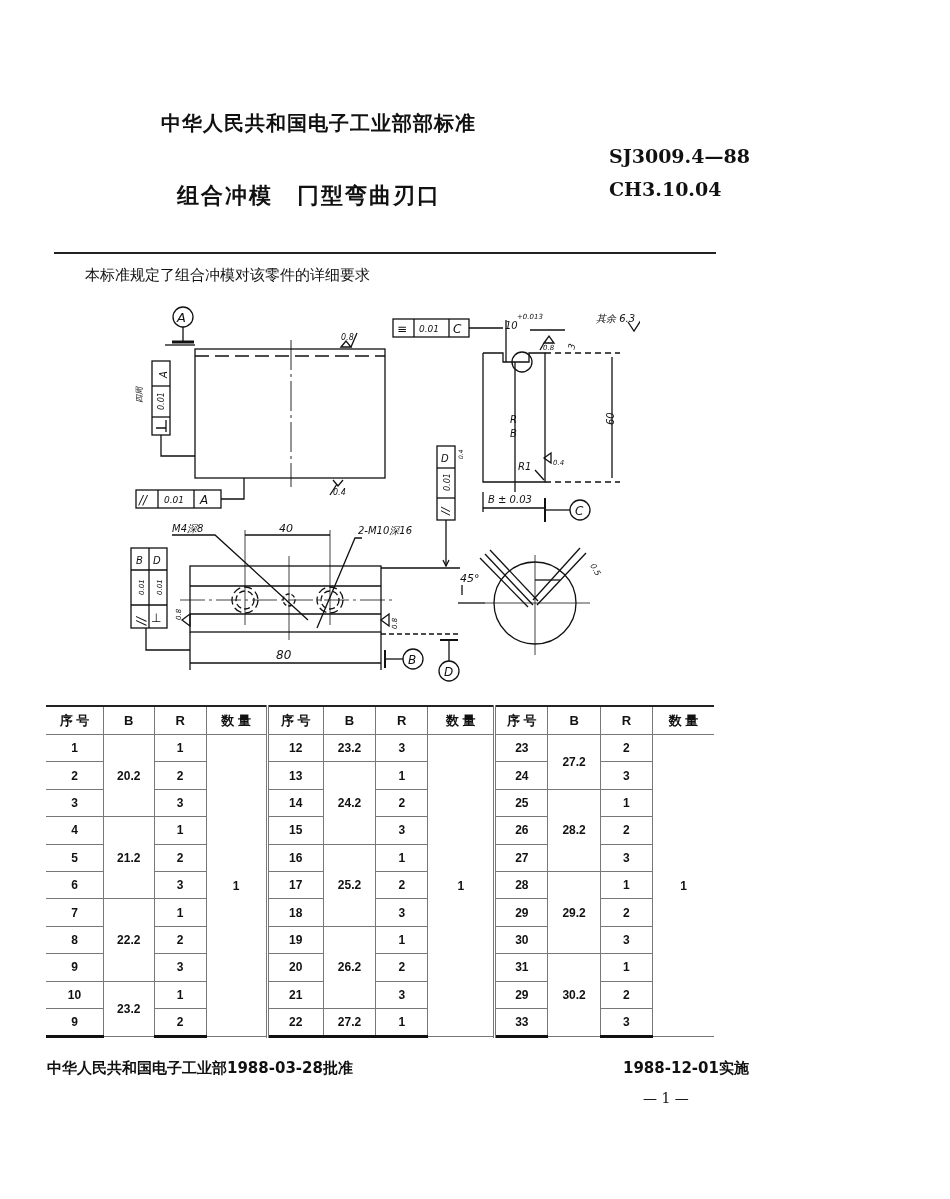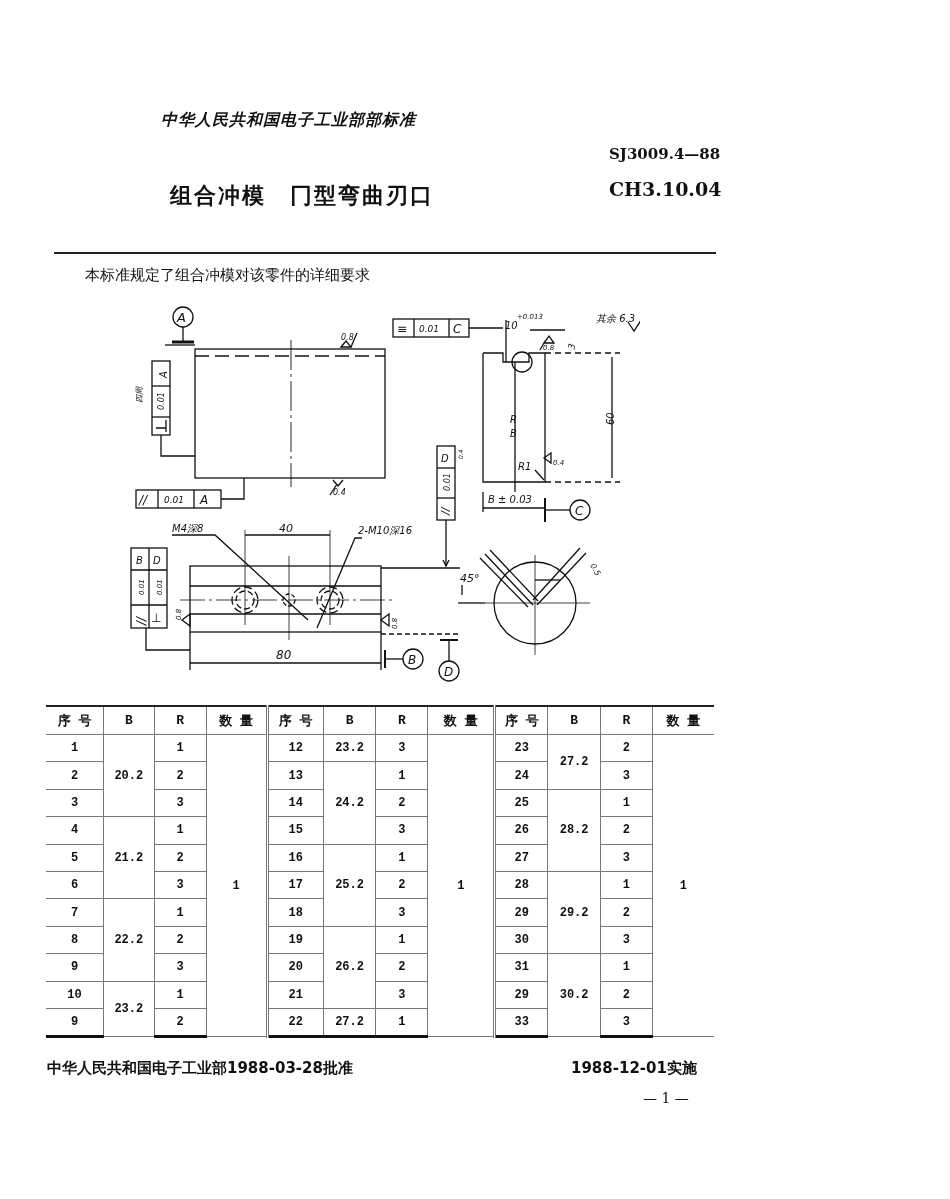--- a/index.html
+++ b/index.html
@@ -1,38 +1,38 @@
 <!DOCTYPE html>
 <html><head>
 <meta charset="utf-8">
 <style>
   html, body { margin: 0; padding: 0; background: #ffffff; }
   body { width: 950px; height: 1199px; position: relative; overflow: hidden;
          font-family: "DejaVu Sans", sans-serif; color: #111; }
   .abs { position: absolute; }
-  .org { left: 161px; top: 110px; font-size: 16px; font-weight: bold; letter-spacing: 1px; font-style: italic; }
-  .code1 { left: 609px; top: 145px; font-size: 15px; font-weight: bold; font-family: "DejaVu Serif", serif; }
+  .org { left: 161px; top: 110px; font-size: 20px; font-weight: bold; letter-spacing: 1px; }
+  .code1 { left: 609px; top: 145px; font-size: 19px; font-weight: bold; font-family: "DejaVu Serif", serif; }
   .code2 { left: 609px; top: 178px; font-size: 19px; font-weight: bold; font-family: "DejaVu Serif", serif; }
-  .title { left: 170px; top: 181px; font-size: 22px; font-weight: bold; letter-spacing: 2px; }
+  .title { left: 177px; top: 181px; font-size: 22px; font-weight: bold; letter-spacing: 2px; }
   .rule-top { left: 54px; top: 252px; width: 662px; height: 2px; background: #222; }
   .intro { left: 85px; top: 266px; font-size: 15px; }
   .drawing { left: 120px; top: 300px; width: 520px; height: 390px; }
   .drawing text { font-family: "DejaVu Sans", sans-serif; font-style: italic; }
   table.spec { position: absolute; left: 46px; top: 705px; width: 668px; border-collapse: collapse;
-               font-family: Liberation Mono, monospace; font-size: 12px; }
+               font-family: Liberation Sans, sans-serif; font-size: 12px; }
   table.spec th, table.spec td { height: 26.4px; text-align: center; border: 1px solid #777;
                padding: 0; font-weight: bold; }
   table.spec th { height: 27px; font-weight: bold; font-size: 13px; }
   table.spec thead tr { border-top: 2px solid #222; }
   table.spec tbody tr:last-child td { border-bottom: 3px solid #111; }
   table.spec th:first-child, table.spec td.first { border-left: none; }
   table.spec th:last-child, table.spec td.last { border-right: none; }
   .dbl { border-left: 3px double #777 !important; }
   .foot-left { left: 47px; top: 1059px; font-size: 15px; font-weight: bold; }
-  .foot-right { left: 571px; top: 1059px; font-size: 15px; font-weight: bold; text-align: right; }
+  .foot-right { left: 623px; top: 1059px; font-size: 15px; font-weight: bold; text-align: right; }
   .page-no { left: 643px; top: 1090px; font-size: 14px; font-family: "DejaVu Serif", serif; }
 </style>
 </head>
 <body>
 
 <div class="abs org">中华人民共和国电子工业部部标准</div>
 <div class="abs code1">SJ3009.4—88</div>
 <div class="abs title">组合冲模　冂型弯曲刃口</div>
 <div class="abs code2">CH3.10.04</div>
 <div class="abs rule-top"></div>

